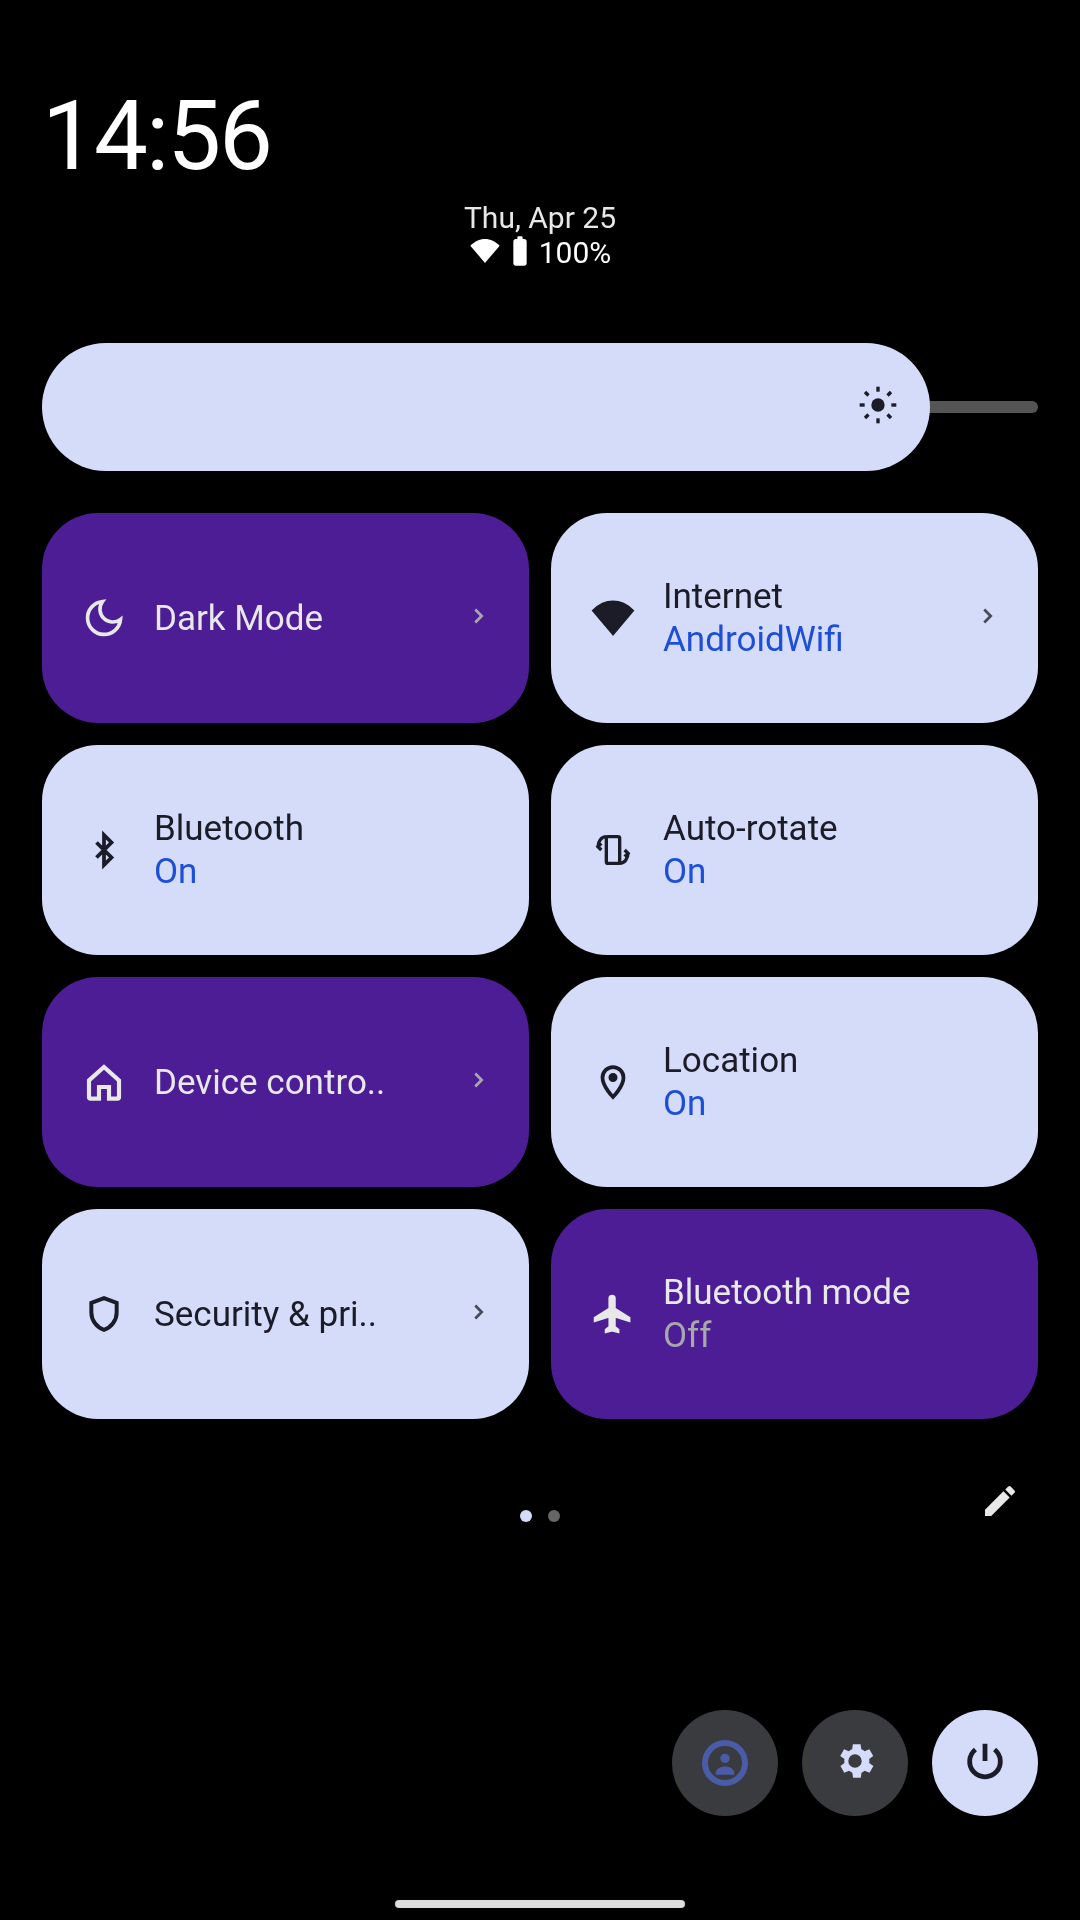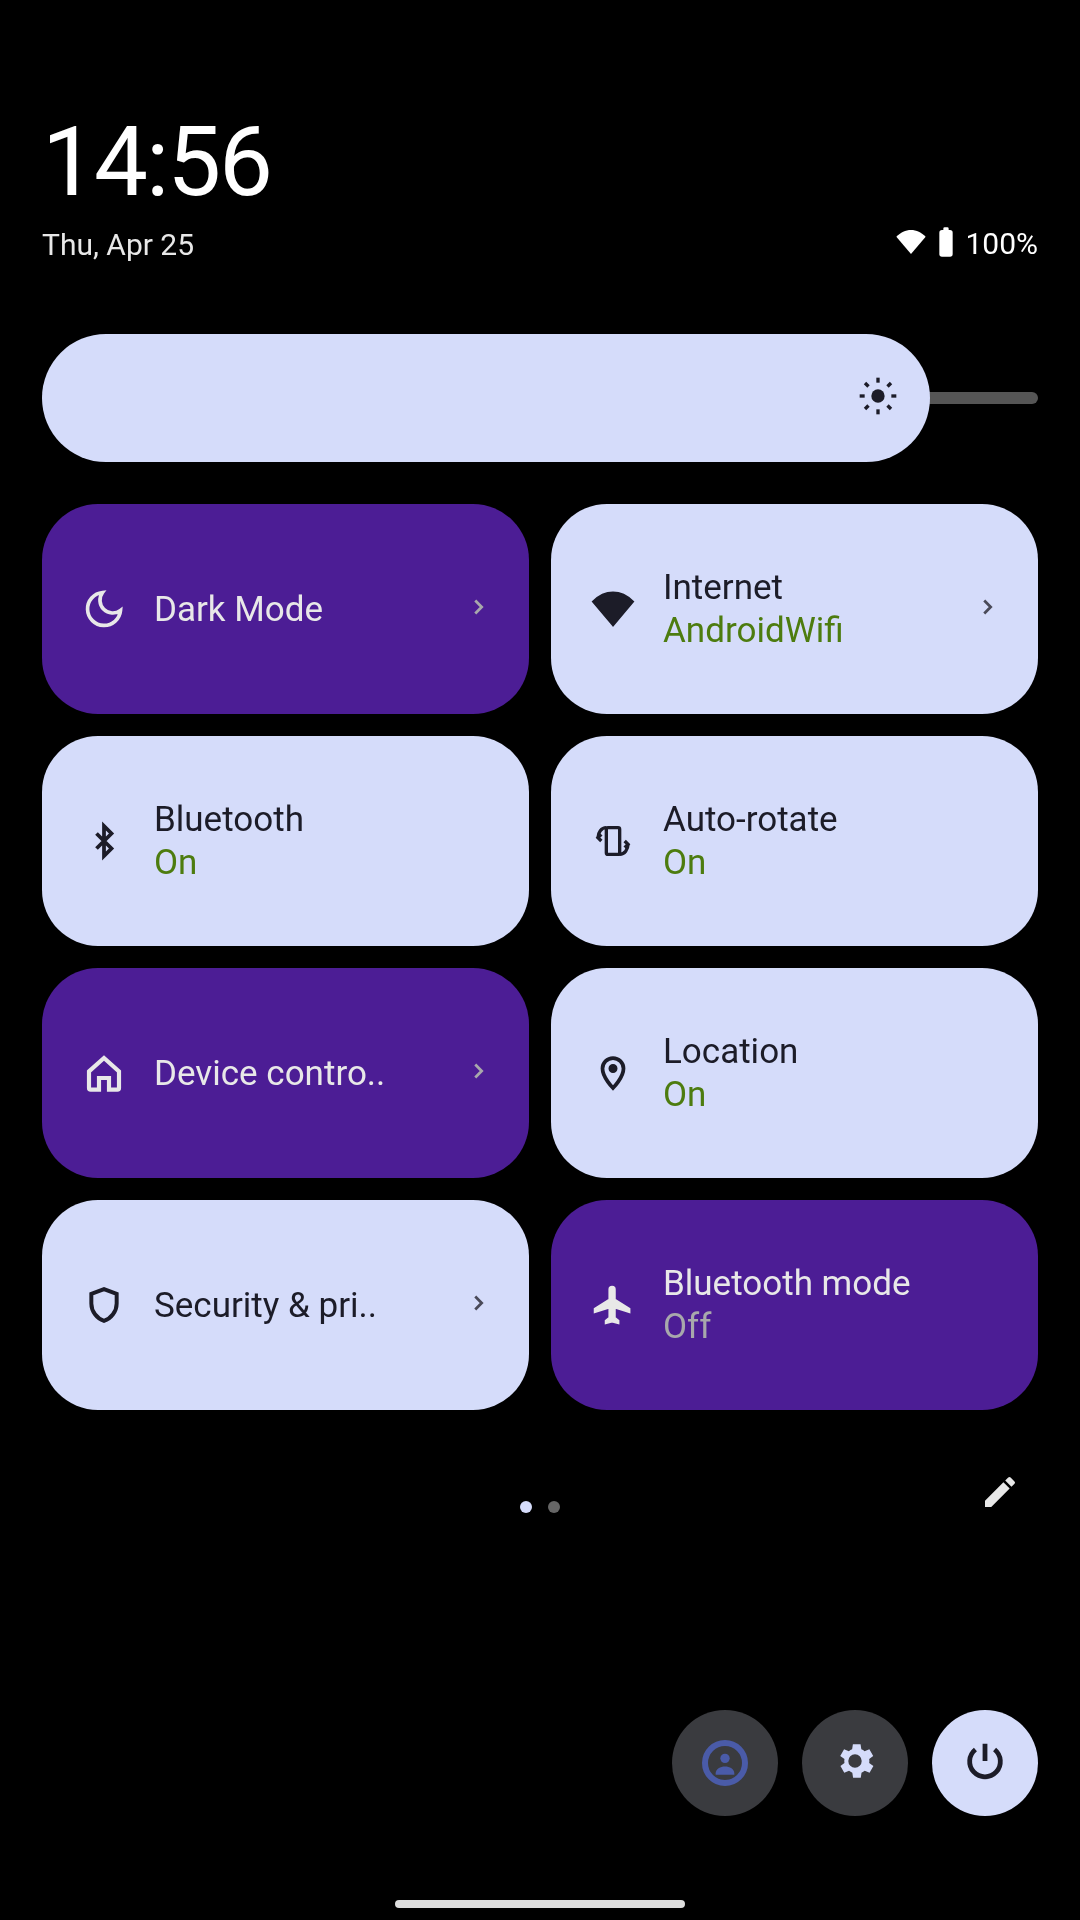--- a/index.html
+++ b/index.html
@@ -1,20 +1,20 @@
 <!DOCTYPE html>
 <html><head>
   <meta charset="utf-8">
   <style>
     * { margin: 0; padding: 0; box-sizing: border-box; font-family: -apple-system, BlinkMacSystemFont, 'Segoe UI', Roboto, sans-serif; }
     body { background: #000; width: 1080px; height: 1920px; color: #fff; position: relative; overflow: hidden; }
     
-    .header { padding: 106px 42px 30px 42px; }
+    .header { padding: 80px 42px 30px 42px; }
     .clock { font-size: 96px; font-weight: 400; letter-spacing: -2px; }
-    .date-row { display: flex; justify-content: space-between; align-items: center; margin-top: 8px; }
+    .date-row { display: flex; justify-content: space-between; align-items: center; margin-top: 8px; flex-direction: column; }
     .date { font-size: 30px; font-weight: 400; color: #e8e8e8; }
     .status-icons { display: flex; align-items: flex-start; gap: 10px; }
     .battery-text { font-size: 30px; font-weight: 400; }
     
     .brightness-wrap { padding: 0 42px; margin-top: 42px; position: relative; height: 128px; }
     .brightness-track { position: absolute; left: 42px; right: 42px; top: 50%; height: 12px; background: #555; border-radius: 6px; transform: translateY(-50%); }
     .brightness-fill { position: absolute; left: 42px; width: 888px; height: 128px; background: #d5dcfa; border-radius: 64px; top: 0; display: flex; align-items: center; justify-content: flex-end; padding-right: 32px; }
     .brightness-icon svg { width: 40px; height: 40px; }
     
     .tiles { padding: 42px; display: grid; grid-template-columns: 1fr 1fr; gap: 22px; }
@@ -22,21 +22,21 @@
     .tile-off { background: #4c1d95; }
     .tile-on { background: #d5dcfa; }
     .tile-icon-wrap { width: 52px; display: flex; align-items: center; justify-content: center; flex-shrink: 0; margin-right: 24px; }
     .tile-text { flex: 1; overflow: hidden; }
     .tile-title { font-size: 35px; font-weight: 400; white-space: nowrap; overflow: hidden; text-overflow: ellipsis; }
     .tile-subtitle { font-size: 35px; font-weight: 400; margin-top: 2px; white-space: nowrap; overflow: hidden; text-overflow: ellipsis; }
     .tile-off .tile-title { color: #e8e8e8; }
     .tile-off .tile-subtitle { color: #a8a8ac; }
     .tile-off svg { fill: #e8e8e8; stroke: #e8e8e8; }
     .tile-on .tile-title { color: #1c1c28; }
-    .tile-on .tile-subtitle { color: #4d7c0f; }
+    .tile-on .tile-subtitle { color: #1d4ed8; }
     .tile-on svg { fill: #1c1c28; stroke: #1c1c28; }
     .tile-chevron { width: 26px; flex-shrink: 0; margin-left: 10px; }
     
     .pager-row { display: flex; align-items: center; justify-content: center; padding: 30px 42px 0; position: relative; height: 80px; }
     .dots { display: flex; gap: 16px; }
     .dot { width: 12px; height: 12px; border-radius: 50%; background: #666; }
     .dot.active { background: #d5dcfa; }
     .edit-btn { position: absolute; right: 60px; top: 20px; }
     
     .bottom-actions { position: absolute; bottom: 104px; right: 42px; display: flex; gap: 24px; }

